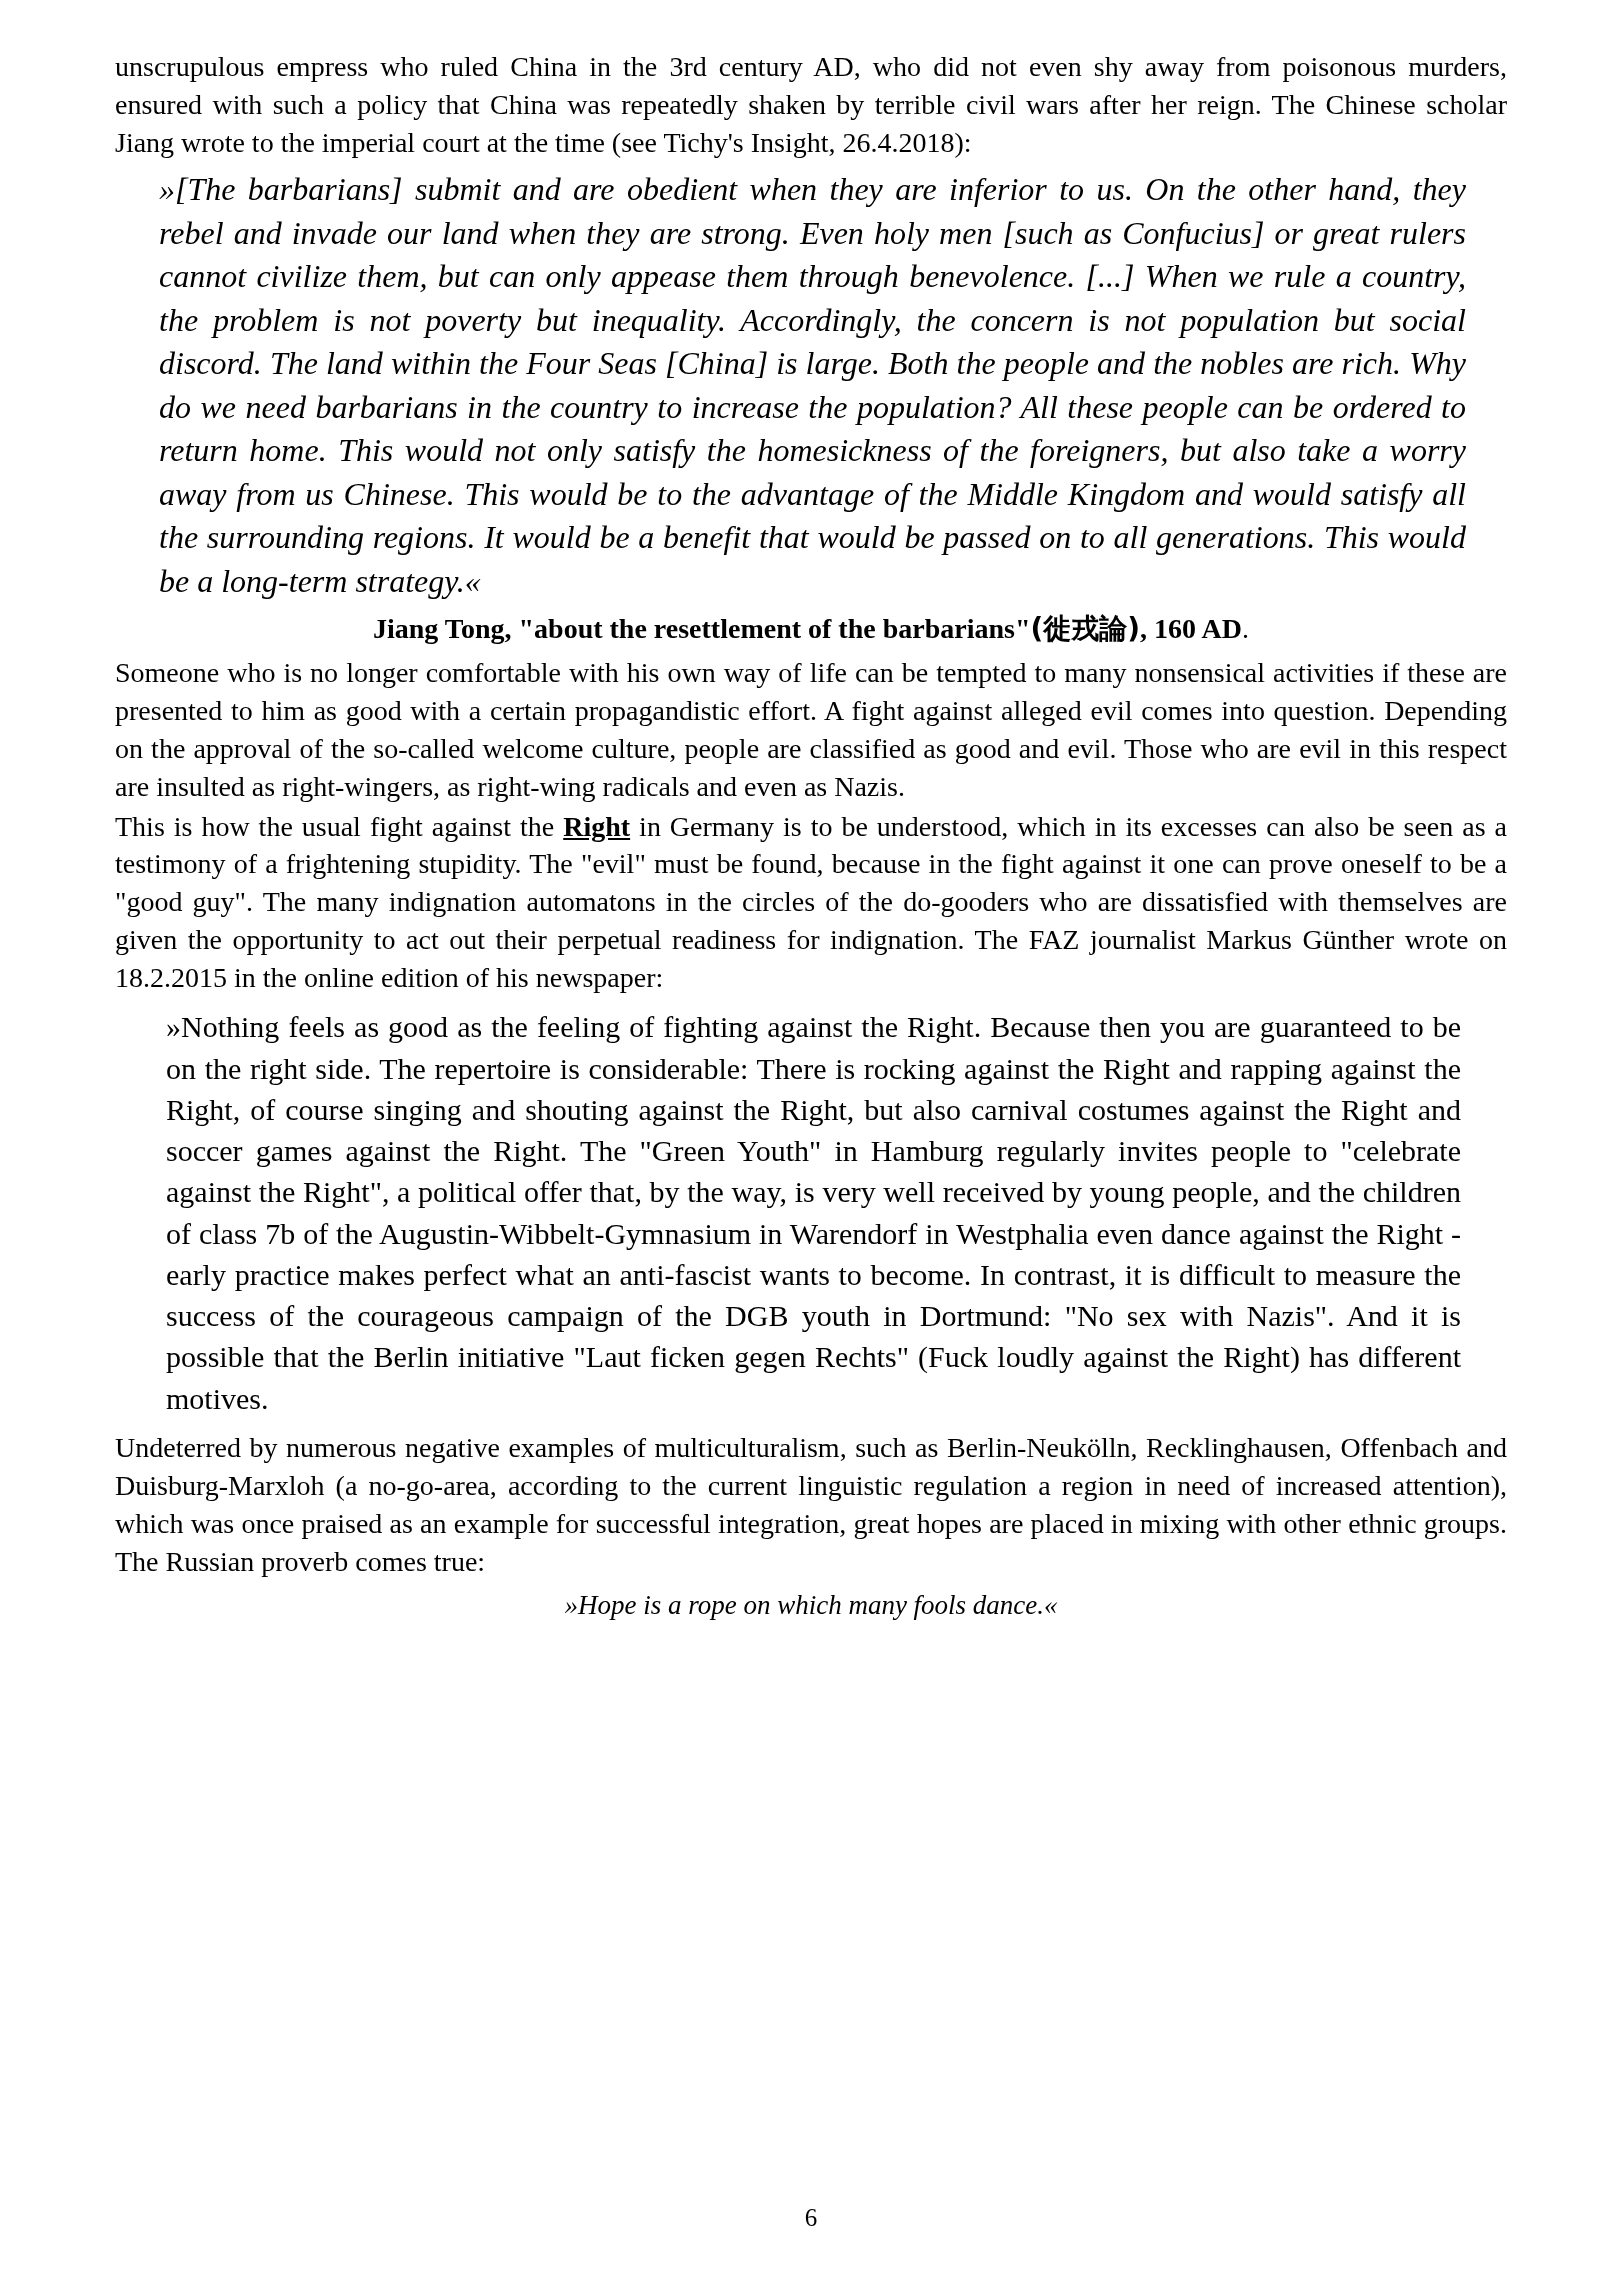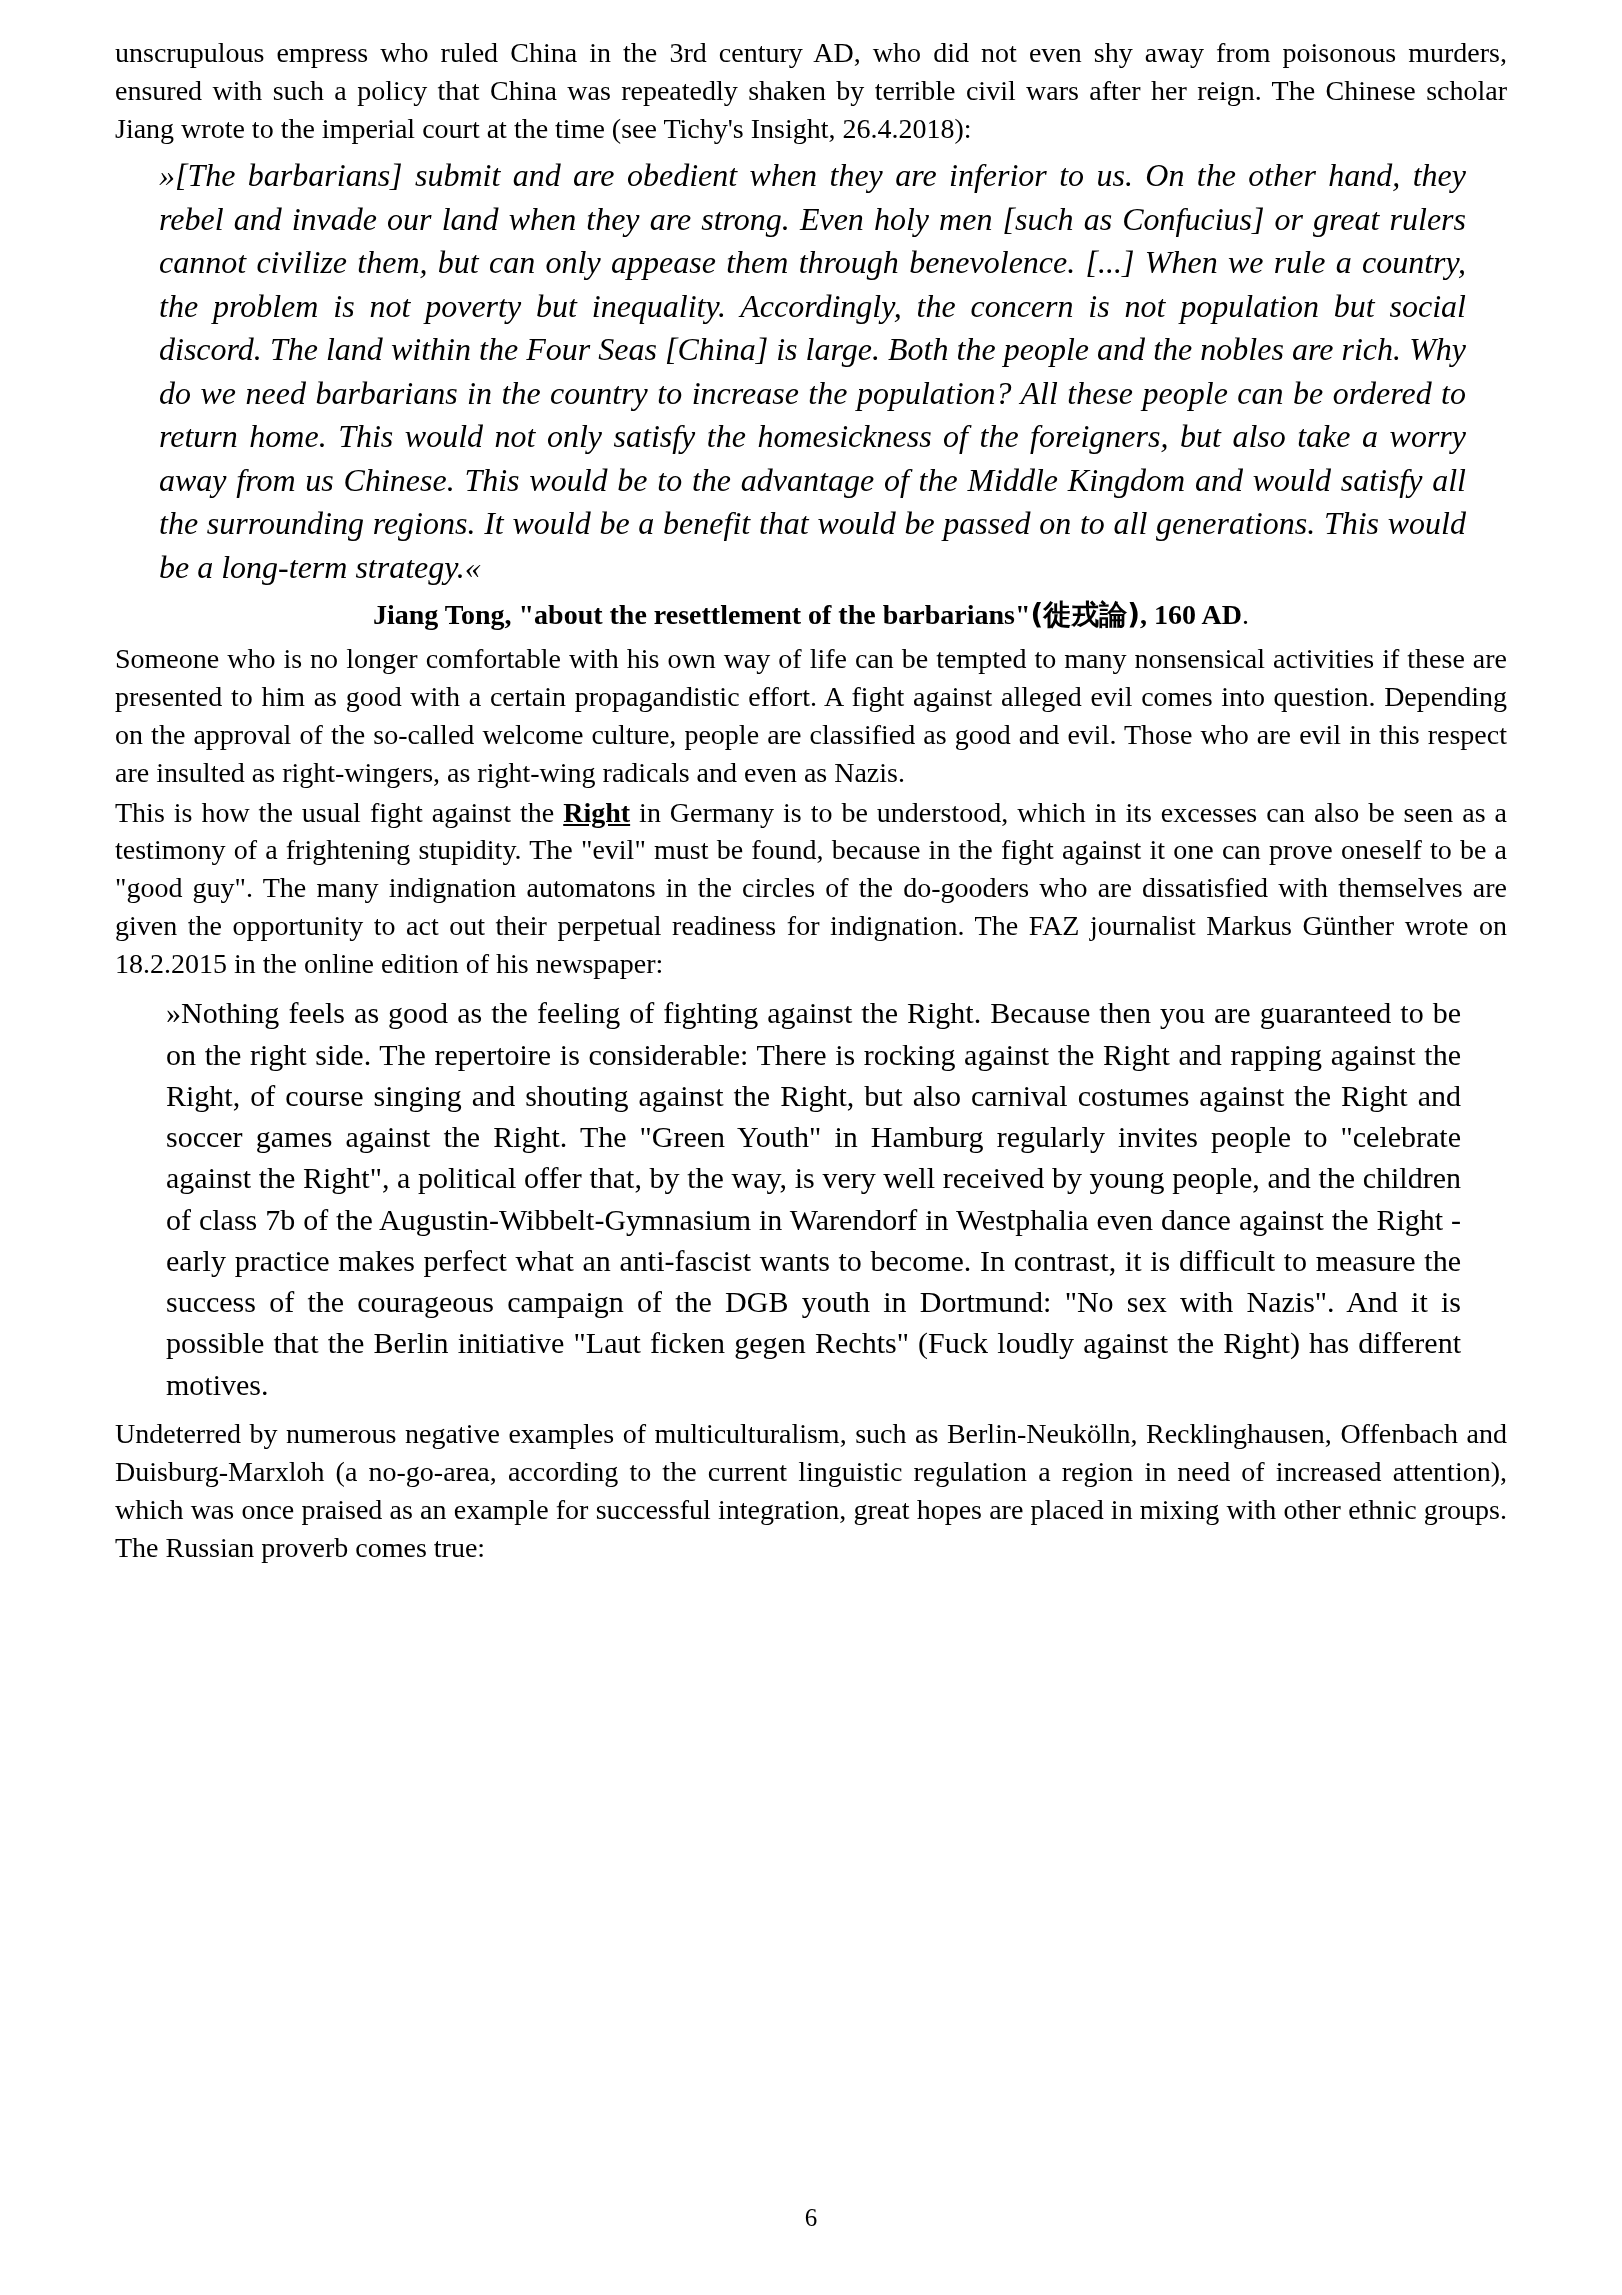--- a/index.html
+++ b/index.html
@@ -10,21 +10,21 @@
   body {
     width: 1622px;
     height: 2295px;
     font-family: "Liberation Serif", "DejaVu Serif", serif;
     color: #000000;
   }
   .page {
     box-sizing: border-box;
     width: 1622px;
     height: 2295px;
-    padding: 34px 115px 59px 115px;
+    padding: 48px 115px 59px 115px;
     position: relative;
   }
   .body-par {
     font-size: 28px;
     line-height: 1.355;
     text-align: justify;
     text-justify: inter-word;
     margin: 0 0 1.3px 0;
     hyphens: none;
   }
@@ -94,18 +94,19 @@
   <p class="body-par">Someone who is no longer comfortable with his own way of life can be tempted to many nonsensical activities if these are presented to him as good with a certain propagandistic effort. A fight against alleged evil comes into question. Depending on the approval of the so-called welcome culture, people are classified as good and evil. Those who are evil in this respect are insulted as right-wingers, as right-wing radicals and even as Nazis.</p>
 
   <p class="body-par">
     <span>This is how the usual fight against the </span><span class="bold-inline">Right</span><span> in Germany is to be understood, which in its excesses can also be seen as a testimony of a frightening stupidity. The "evil" must be found, because in the fight against it one can prove oneself to be a "good guy". The many indignation automatons in the circles of the do-gooders who are dissatisfied with themselves are given the opportunity to act out their perpetual readiness for indignation. The FAZ journalist Markus Günther wrote on 18.2.2015 in the online edition of his newspaper:</span>
   </p>
 
   <blockquote class="quote-small">»Nothing feels as good as the feeling of fighting against the Right. Because then you are guaranteed to be on the right side. The repertoire is considerable: There is rocking against the Right and rapping against the Right, of course singing and shouting against the Right, but also carnival costumes against the Right and soccer games against the Right. The "Green Youth" in Hamburg regularly invites people to "celebrate against the Right", a political offer that, by the way, is very well received by young people, and the children of class 7b of the Augustin-Wibbelt-Gymnasium in Warendorf in Westphalia even dance against the Right - early practice makes perfect what an anti-fascist wants to become. In contrast, it is difficult to measure the success of the courageous campaign of the DGB youth in Dortmund: "No sex with Nazis". And it is possible that the Berlin initiative "Laut ficken gegen Rechts" (Fuck loudly against the Right) has different motives.</blockquote>
 
   <p class="body-par">Undeterred by numerous negative examples of multiculturalism, such as Berlin-Neukölln, Recklinghausen, Offenbach and Duisburg-Marxloh (a no-go-area, according to the current linguistic regulation a region in need of increased attention), which was once praised as  an example  for successful integration, great hopes are placed in mixing with other ethnic groups. The Russian proverb comes true:</p>
 
+  <p class="centered-quote">»Hope is a rope on which many fools dance.«</p>
 
 
   <div class="page-number">6</div>
 
 </div>
 
 
 </body></html>

